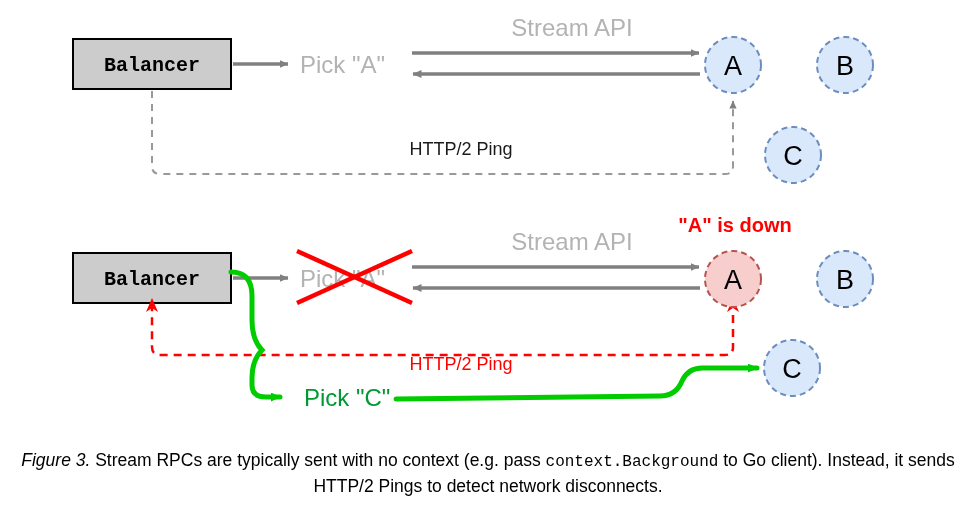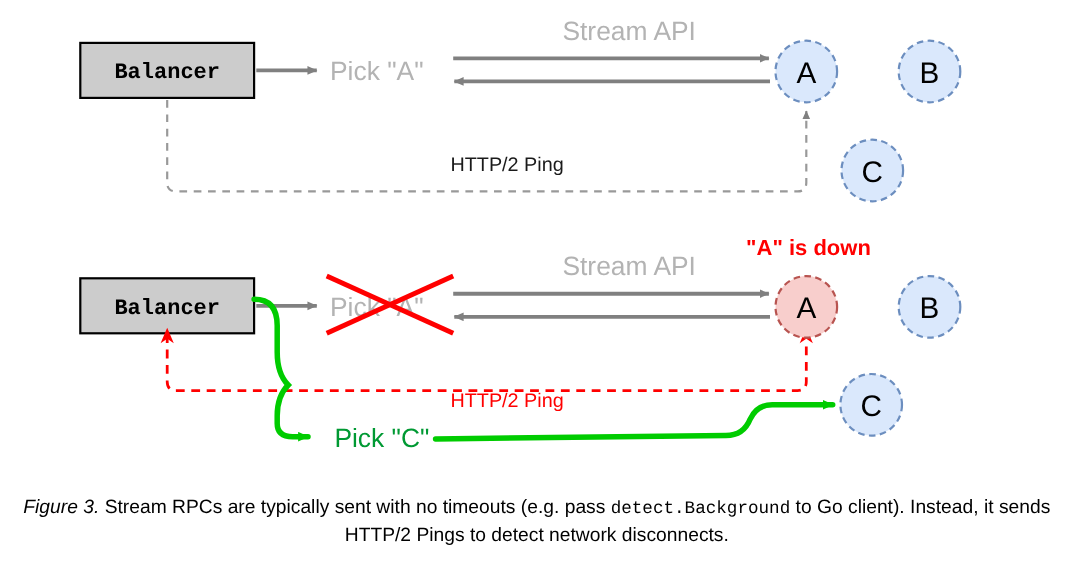--- a/index.html
+++ b/index.html
@@ -189,16 +189,16 @@
       </g>
 
       <g>
         <circle cx="792" cy="368" r="28" fill="#dae8fc" stroke="#6c8ebf" stroke-width="2" stroke-dasharray="6,4"></circle>
         <text class="node-label" x="792" y="378" text-anchor="middle">C</text>
       </g>
     </g>
   </svg>
 
   <div class="caption">
-    <span class="fig-num">Figure 3.</span><span> Stream RPCs are typically sent with no timeouts (e.g. pass </span><span class="mono">detect.Background</span><span> to Go client). Instead, it sends HTTP/2 Pings to detect network disconnects.</span>
+    <span class="fig-num">Figure 3.</span><span> Stream RPCs are typically sent with no context (e.g. pass </span><span class="mono">context.Background</span><span> to Go client). Instead, it sends HTTP/2 Pings to detect network disconnects.</span>
   </div>
 
 </div>
 
 </body></html>

